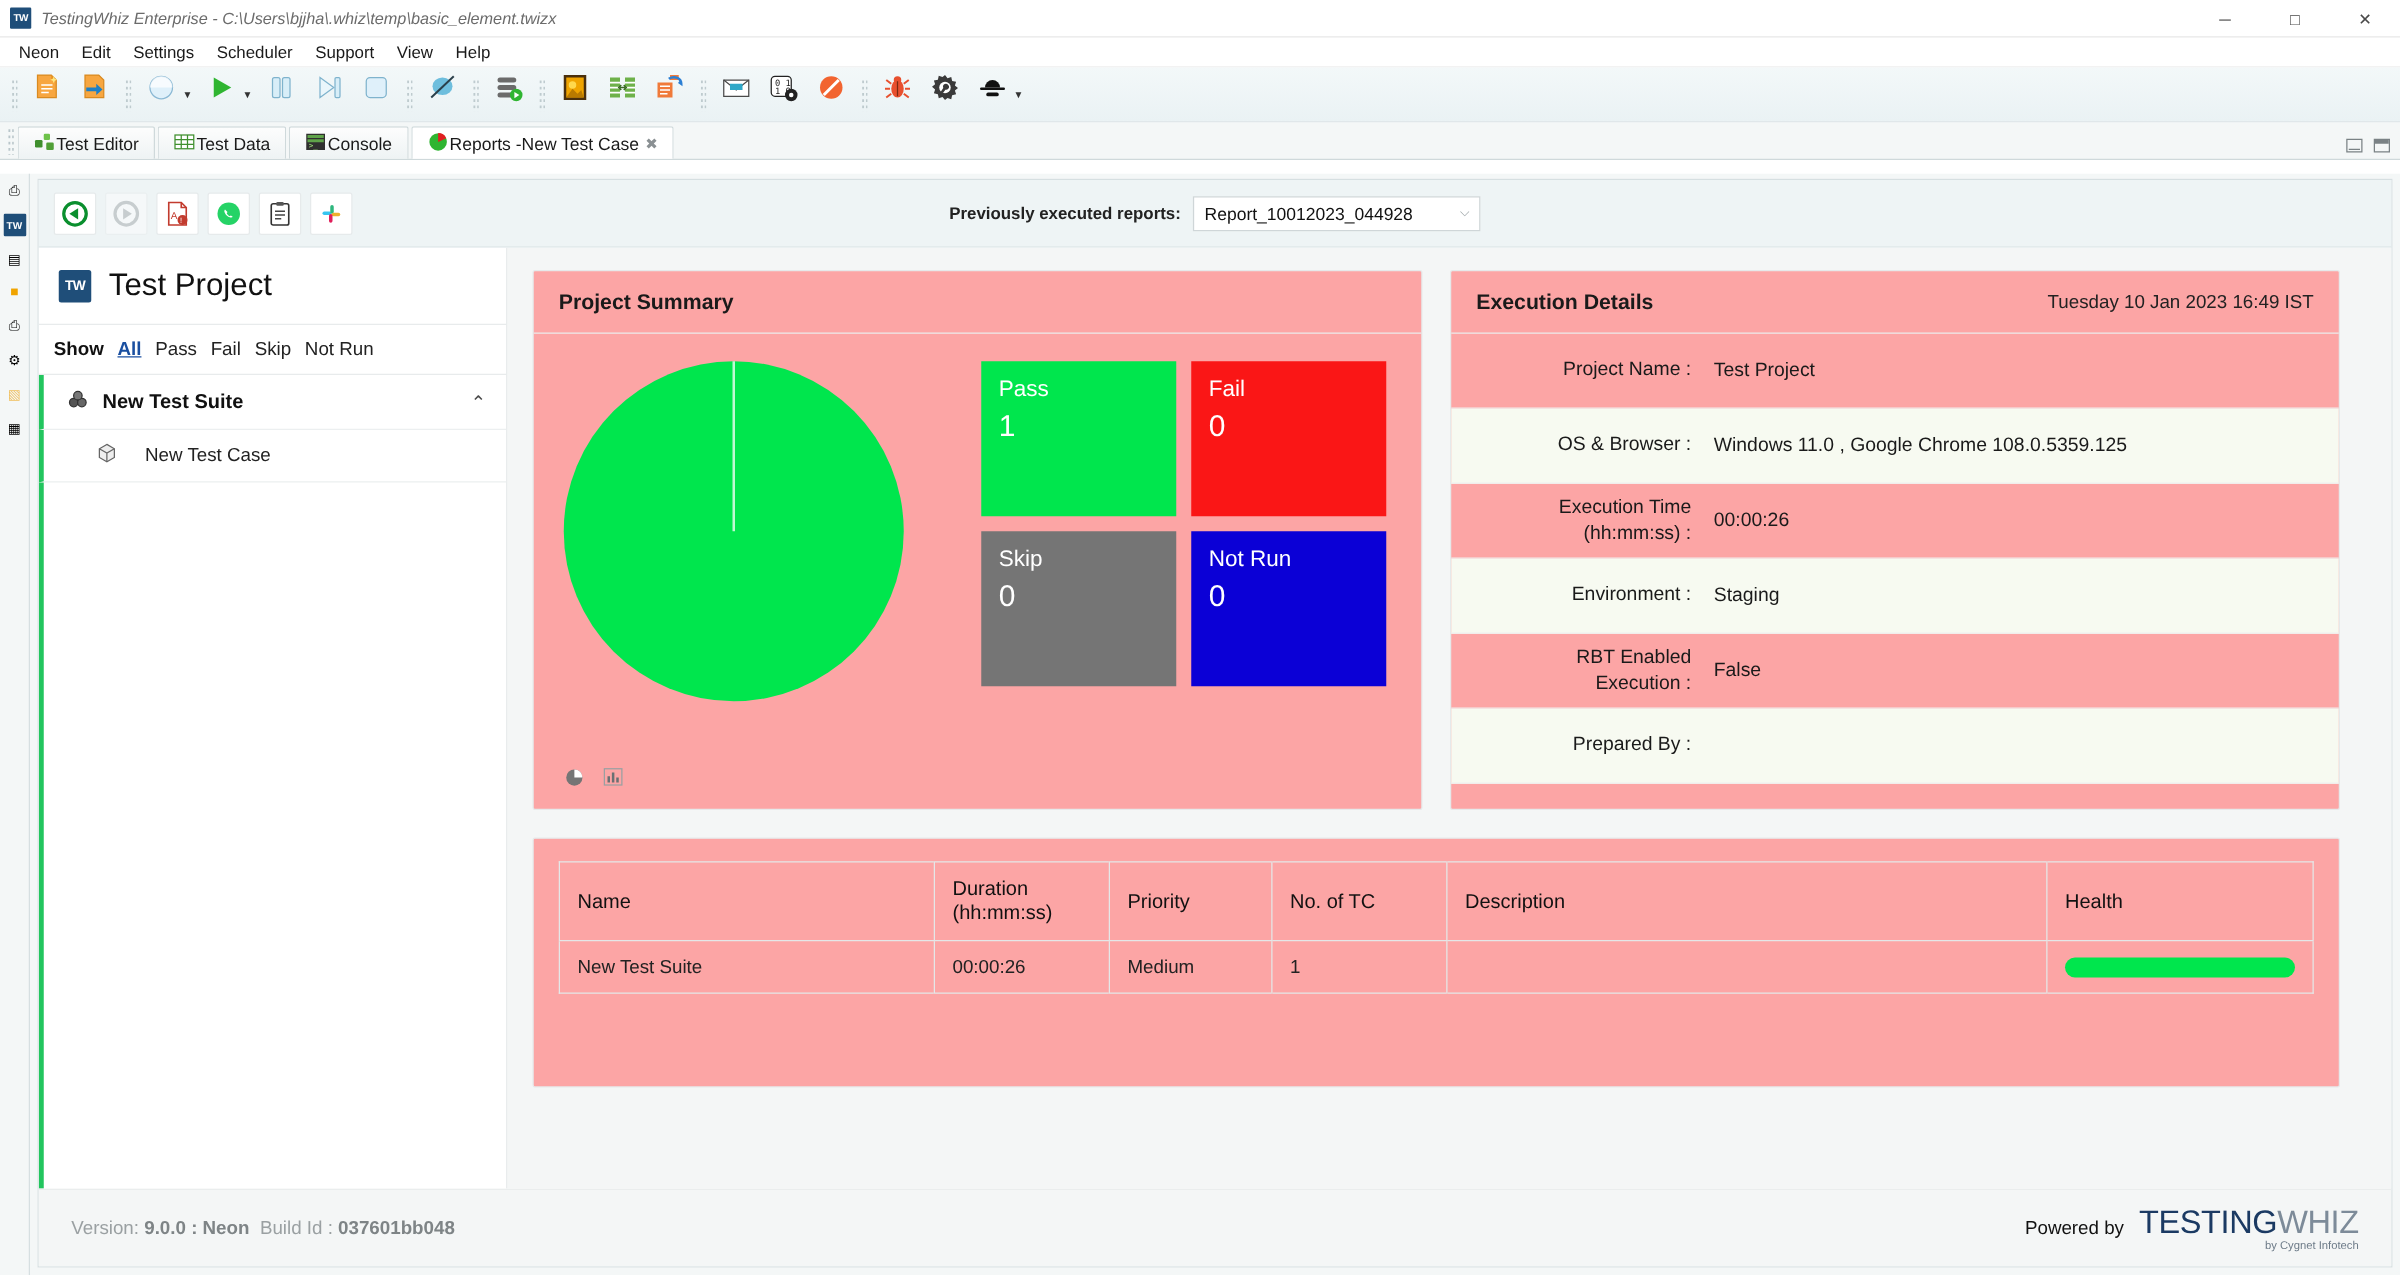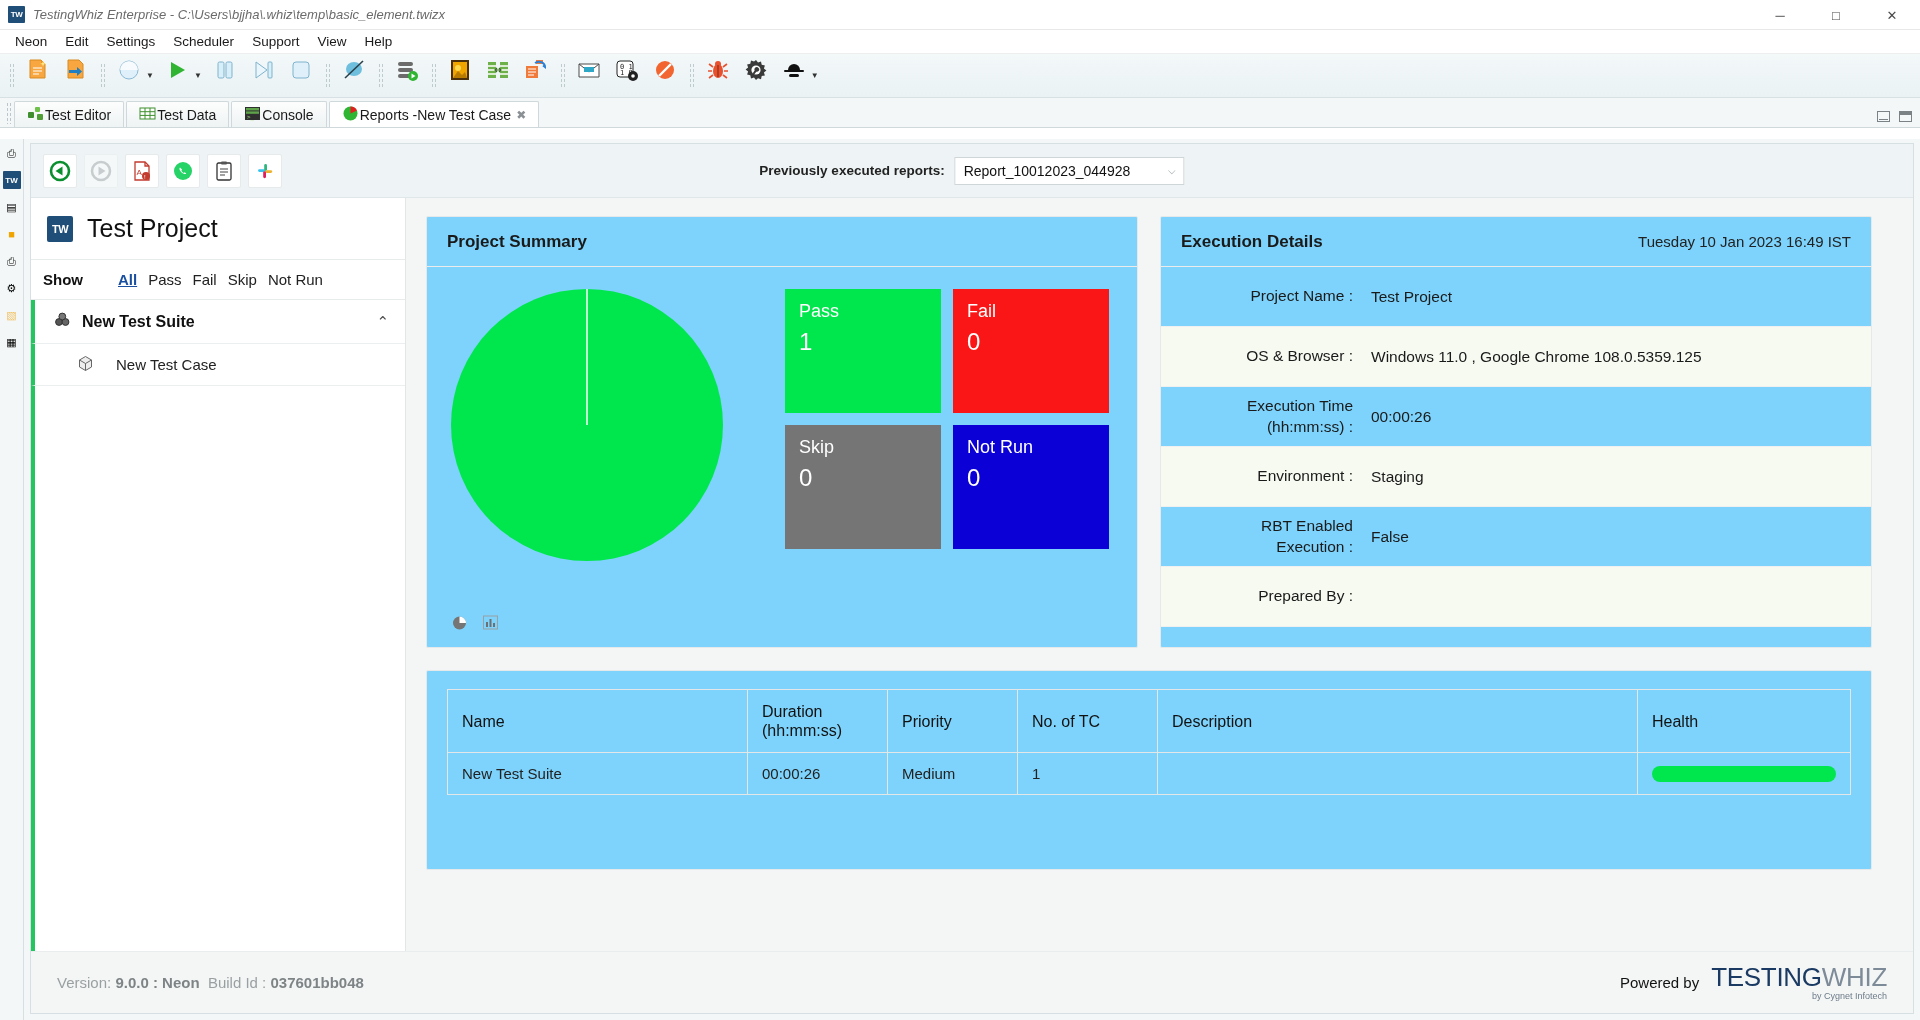--- a/index.html
+++ b/index.html
@@ -122,38 +122,38 @@
   .proj-panel { width: 375px; border-right: 1px solid #e2e6e7; display: flex; flex-direction: column; }
   .proj-head { height: 62px; display: flex; align-items: center; gap: 14px;
     padding: 0 16px; border-bottom: 1px solid #e8ebec; }
   .proj-logo { width: 26px; height: 26px; background: #1f4e79; color:#fff;
     font-size: 11px; font-weight: bold; display:flex; align-items:center; justify-content:center; border-radius:2px; letter-spacing:-0.5px;}
   .proj-name { font-size: 25px; color: #111; }
   .show-row { height: 40px; display: flex; align-items: center; gap: 11px;
     padding: 0 12px; border-bottom: 1px solid #e8ebec; font-size: 15px; }
   .show-lbl { font-weight: bold; color: #111; }
   .show-opt { color: #222; }
-  .show-opt.active { color: #1a4fa0; font-weight: bold; text-decoration: underline; margin-left: 24px; }
+  .show-opt.active { color: #1a4fa0; font-weight: bold; text-decoration: underline; }
   .suite-row {
     height: 44px; display: flex; align-items: center; padding: 0 14px 0 18px;
     border-bottom: 1px solid #eceff0; border-left: 4px solid #22c55e;
     font-size: 16px; font-weight: bold; color: #111; gap: 10px; position: relative;
   }
   .suite-row .chev-up { position: absolute; right: 16px; font-size: 15px; color: #4a4a4a; font-weight: normal;}
   .case-row {
     height: 42px; display: flex; align-items: center; padding: 0 14px 0 42px;
     border-bottom: 1px solid #eceff0; border-left: 4px solid #22c55e;
     font-size: 15px; color: #222; gap: 22px;
   }
   .proj-fill { flex: 1; border-left: 4px solid #22c55e; }
 
   
   .dash { flex: 1; background: #f4f6f6; padding: 18px 20px; overflow: hidden; }
   .cards-row { display: flex; gap: 22px; }
-  .card { background: #7dd3fc; border: 1px solid #e6e9ea; border-radius: 2px; }
+  .card { background: #fca5a5; border: 1px solid #e6e9ea; border-radius: 2px; }
   .card-head {
     height: 50px; display: flex; align-items: center; justify-content: space-between;
     padding: 0 20px; border-bottom: 1px solid #ececec;
   }
   .card-title { font-size: 17px; font-weight: bold; color: #1a1a1a; }
   .card-date { font-size: 15px; color: #222; }
 
   
   .summary-card { width: 712px; height: 432px; display:flex; flex-direction:column; }
   .summary-body { flex:1; display: flex; padding: 14px 24px 0 24px; position: relative; }

